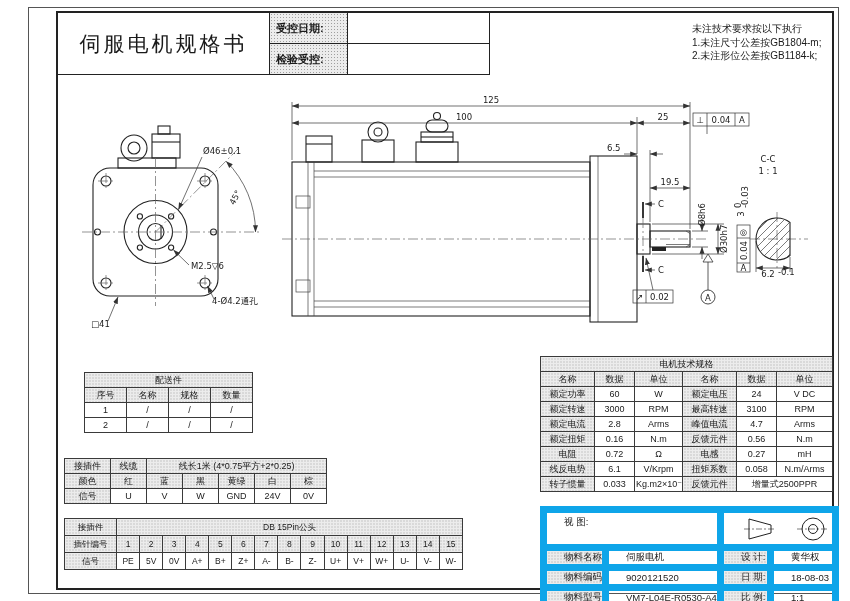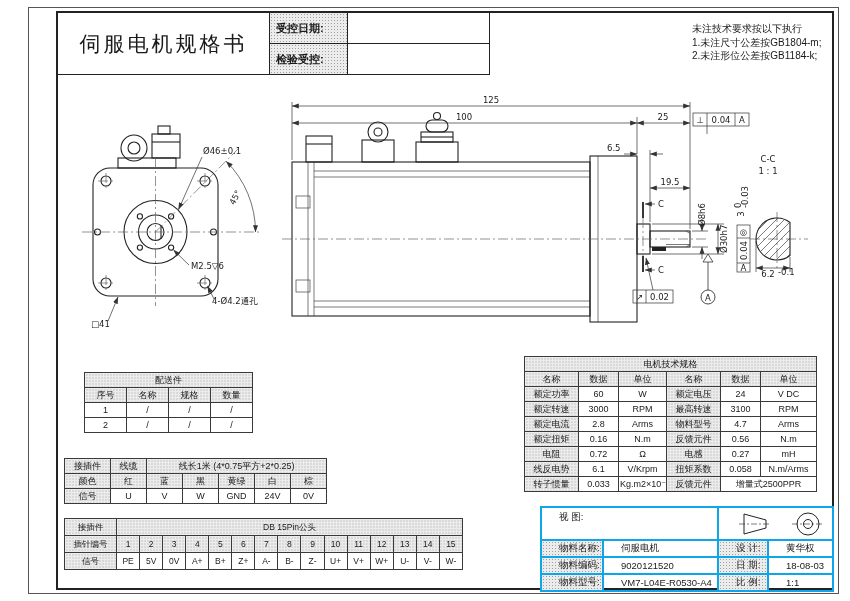--- a/index.html
+++ b/index.html
@@ -21,24 +21,24 @@
   .notes{position:absolute;left:692px;top:22px;font-size:10px;line-height:13.5px;white-space:nowrap}
   .shade{background-color:#ececec;background-image:radial-gradient(#9f9f9f 0.7px, rgba(0,0,0,0) 0.8px);
        background-size:3px 3px}
   table.dt{position:absolute;border-collapse:collapse;table-layout:fixed;font-size:9px;text-align:center}
   table.dt td{border:1px solid #3a3a3a;padding:0 1px;height:15px;line-height:13px;overflow:hidden;white-space:nowrap}
   #acc{left:84px;top:372px;width:168px}
   #acc td{height:15px}
   #cable{left:64px;top:458px;width:262px}
   #db{left:64px;top:518px;width:399px;font-size:8.5px}
   #db td{height:17px}
-  #spec{left:524px;top:356px;width:292px}
+  #spec{left:540px;top:356px;width:292px}
   #spec td{height:15px}
   #tblock{left:540px;top:506px;width:292px;position:absolute;border-collapse:collapse;table-layout:fixed;font-size:9.5px}
-  #tblock td{border:2px solid #0ea5e9;height:17px;padding:0 17px;text-align:left;white-space:nowrap;overflow:hidden}
+  #tblock td{border:7px solid #0ea5e9;height:17px;padding:0 17px;text-align:left;white-space:nowrap;overflow:hidden}
   #tblock tr.r1 td{height:31px;vertical-align:top;padding-top:3px}
   #tblock td.symcell{text-align:right;vertical-align:middle;padding-right:2px}
   #drawing{position:absolute;left:56px;top:76px}
   #drawing text{font-family:"DejaVu Sans",sans-serif;font-size:8.5px;fill:#1a1a1a;stroke:none}
   #drawing .geo{stroke:#222;fill:none;stroke-width:1.1}
   #drawing .thin{stroke:#444;fill:none;stroke-width:.7}
   #drawing .dim{stroke:#333;fill:none;stroke-width:.7}
   #drawing .cl{stroke:#666;fill:none;stroke-width:.7;stroke-dasharray:10 3 2 3}
 </style>
 </head>
@@ -450,21 +450,21 @@
     <td>3000</td>
     <td>RPM</td>
     <td class="shade">最高转速</td>
     <td>3100</td>
     <td>RPM</td>
   </tr>
   <tr>
     <td class="shade">额定电流</td>
     <td>2.8</td>
     <td>Arms</td>
-    <td class="shade">物料型号</td>
+    <td class="shade">峰值电流</td>
     <td>4.7</td>
     <td>Arms</td>
   </tr>
   <tr>
     <td class="shade">额定扭矩</td>
     <td>0.16</td>
     <td>N.m</td>
     <td class="shade">反馈元件</td>
     <td>0.56</td>
     <td>N.m</td>

